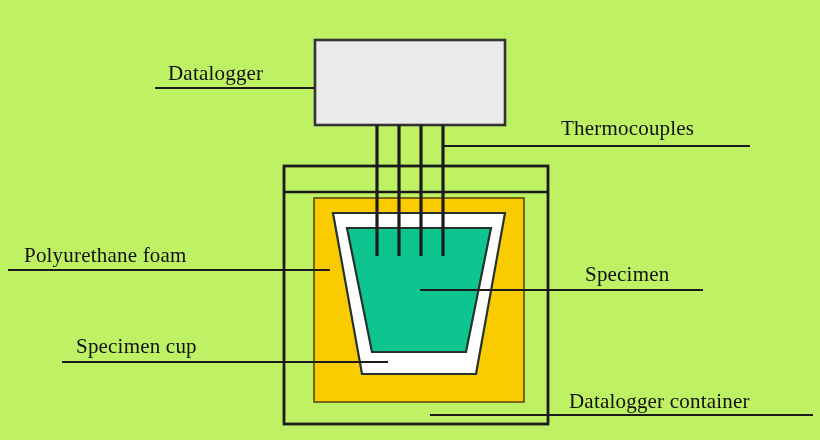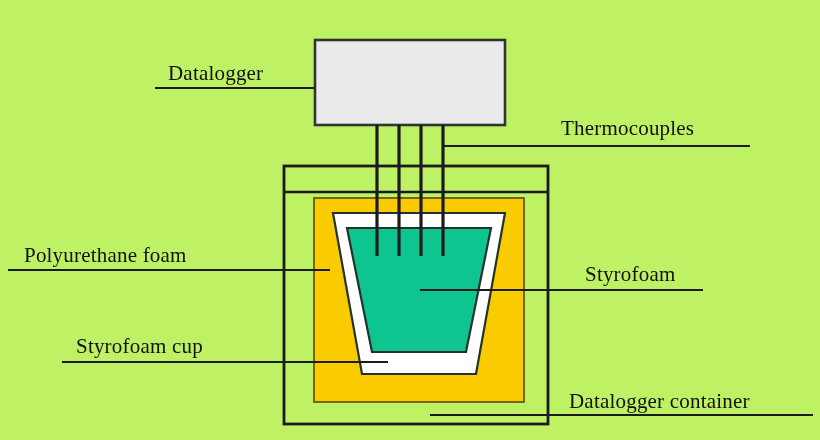--- a/index.html
+++ b/index.html
@@ -77,19 +77,19 @@
     <line x1="430" y1="415" x2="813" y2="415" stroke="#1b1b1b" stroke-width="2.2"></line>
 
   </svg>
 
   <div class="lbl" id="lbl-datalogger">Datalogger</div>
 
   <div class="lbl" id="lbl-thermocouples">Thermocouples</div>
 
   <div class="lbl" id="lbl-polyurethane">Polyurethane foam</div>
 
-  <div class="lbl" id="lbl-specimen">Styrofoam</div>
+  <div class="lbl" id="lbl-specimen">Specimen</div>
 
-  <div class="lbl" id="lbl-styrocup">Styrofoam cup</div>
+  <div class="lbl" id="lbl-styrocup">Specimen cup</div>
 
   <div class="lbl" id="lbl-styrocontainer">Datalogger container</div>
 
 </div>
 
 </body></html>

